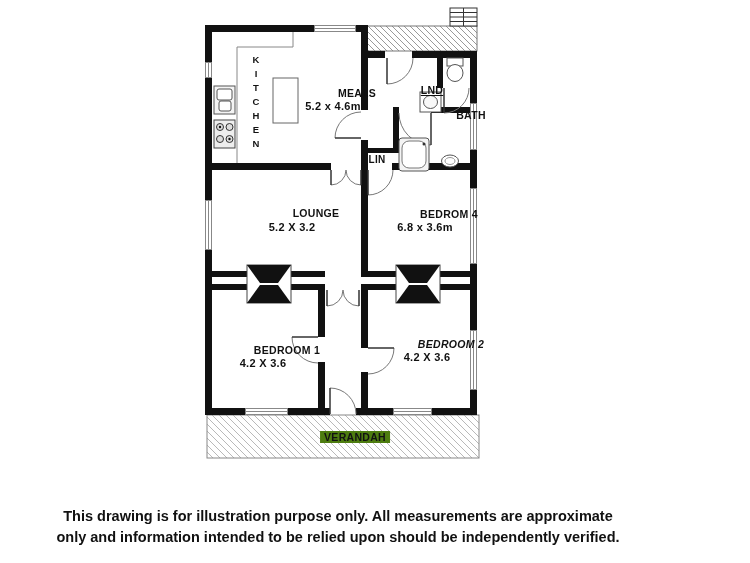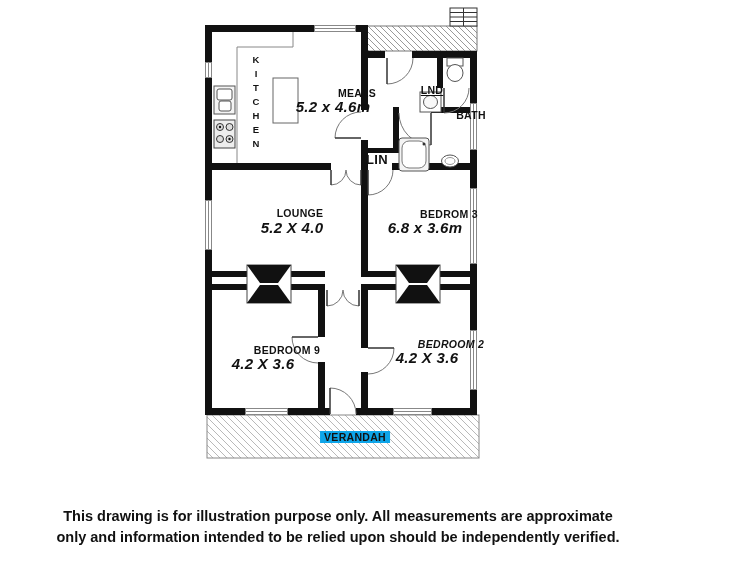--- a/index.html
+++ b/index.html
@@ -2,24 +2,24 @@
 <html><head>
 <meta charset="utf-8">
 <style>
   html,body{margin:0;padding:0;background:#fff;}
   #canvas{position:relative;width:750px;height:563px;background:#fff;overflow:hidden;
           font-family:"Liberation Sans", sans-serif;}
   #plan-svg{position:absolute;left:0;top:0;}
   .lbl{position:absolute;transform:translate(-50%,-50%);font-weight:700;color:#111;
        white-space:nowrap;letter-spacing:.3px;text-align:center;}
   .name{font-size:10.5px;padding-left:48px;}
-  .dims{font-size:15px;font-style:italic;}
-  .tiny{font-size:13px;}
+  .dims{font-size:11px;}
+  .tiny{font-size:10px;}
   .vert{writing-mode:vertical-rl;text-orientation:upright;letter-spacing:3px;font-size:9.5px;}
-  .onhatch{background:#0ea5e9;padding:0 4px;}
+  .onhatch{background:#4d7c0f;padding:0 4px;}
   #disclaimer{position:absolute;left:0;top:506px;width:676px;text-align:center;
               font-weight:700;font-size:14.5px;line-height:21px;color:#111;}
 </style>
 </head>
 <body>
 
 <div id="canvas">
 
   <svg id="plan-svg" width="750" height="563" viewBox="0 0 750 563">
     <defs>
@@ -206,25 +206,25 @@
       <polygon points="396,303 440,303 427,285 409,285" fill="#111"></polygon>
     </g>
   </svg>
 
   <div class="lbl vert" style="left:256px;top:103px;">KITCHEN</div>
   <div class="lbl name" style="left:333px;top:93px;">MEALS</div>
   <div class="lbl dims" style="left:333px;top:106px;">5.2 x 4.6m</div>
   <div class="lbl name" style="left:408px;top:90px;text-decoration:underline;">LND</div>
   <div class="lbl name" style="left:447px;top:115px;">BATH</div>
   <div class="lbl tiny" style="left:377px;top:159px;">LIN</div>
-  <div class="lbl name" style="left:276px;top:213px;">LOUNGE</div>
-  <div class="lbl dims" style="left:292px;top:227px;">5.2 X 4.0</div>
-  <div class="lbl name" style="left:425px;top:214px;">BEDROM 3</div>
+  <div class="lbl name" style="left:292px;top:213px;">LOUNGE</div>
+  <div class="lbl dims" style="left:292px;top:227px;">5.2 X 3.2</div>
+  <div class="lbl name" style="left:425px;top:214px;">BEDROM 4</div>
   <div class="lbl dims" style="left:425px;top:227px;">6.8 x 3.6m</div>
-  <div class="lbl name" style="left:263px;top:350px;">BEDROOM 9</div>
+  <div class="lbl name" style="left:263px;top:350px;">BEDROOM 1</div>
   <div class="lbl dims" style="left:263px;top:363px;">4.2 X 3.6</div>
   <div class="lbl name" style="left:427px;top:344px;font-style:italic;">BEDROOM 2</div>
   <div class="lbl dims" style="left:427px;top:357px;">4.2 X 3.6</div>
   <div class="lbl name onhatch" style="left:355px;top:437px;">VERANDAH</div>
 
   <div id="disclaimer">
     <div>This drawing is for illustration purpose only. All measurements are approximate</div>
     <div>only and information intended to be relied upon should be independently verified.</div>
   </div>
 

